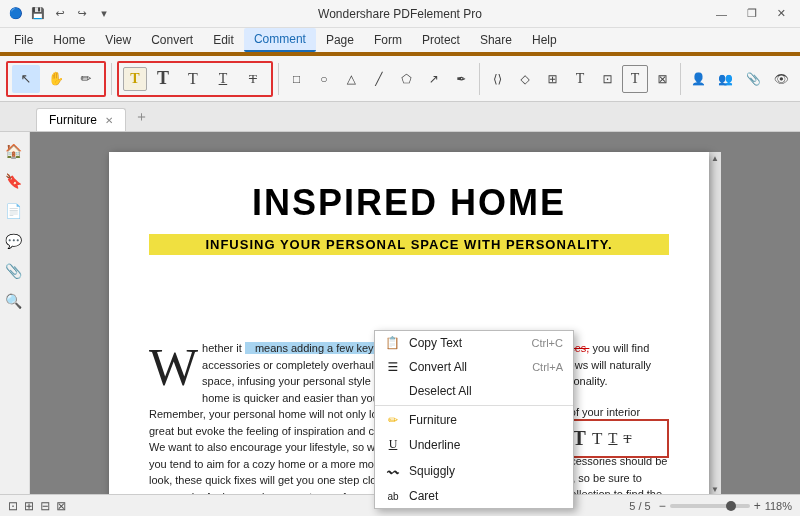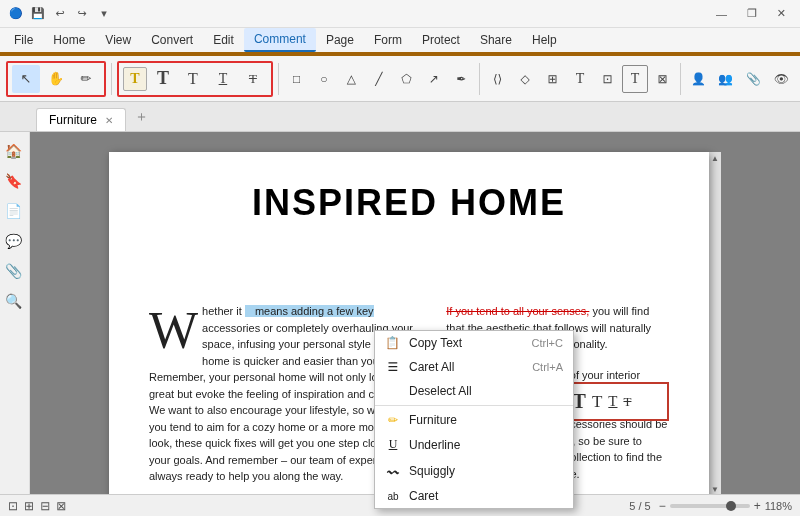--- a/index.html
+++ b/index.html
@@ -81,20 +81,21 @@
 <body>
 
 <div id="title-bar">
   <div id="title-bar-left">
     <span class="quick-access-icon">🔵</span>
     <span class="quick-access-icon">💾</span>
     <span class="quick-access-icon">↩</span>
     <span class="quick-access-icon">↪</span>
     <span class="quick-access-icon">▾</span>
   </div>
+  <div id="title-bar-center">Wondershare PDFelement Pro</div>
   <div id="title-bar-right">
     <span class="title-btn">—</span>
     <span class="title-btn">❐</span>
     <span class="title-btn title-btn-close">✕</span>
   </div>
 </div>
 
 <div id="menu-bar">
   <span class="menu-item">File</span>
   <span class="menu-item">Home</span>
@@ -165,20 +166,21 @@
     <div class="sidebar-icon">💬</div>
     <div class="sidebar-icon">📎</div>
     <div class="sidebar-icon">🔍</div>
   </div>
 
   <div id="doc-area">
     <div id="page">
 
       <div class="doc-title">INSPIRED HOME</div>
 
+      <div class="doc-subtitle">INFUSING YOUR PERSONAL SPACE WITH PERSONALITY.</div>
 
       <div class="text-tool-popup" style="position:relative; margin: 10px auto; width:160px; display:flex; justify-content:center; align-items:center; gap:6px; border:2px solid #c0392b; padding:6px 10px; background:white;">
         <span class="ttp-icon" style="font-family:serif; font-weight:bold; font-size:15px; border:1px solid #888; padding:1px 4px; color:#c8a000; background:#f5f0e0;">T</span>
         <span class="ttp-t" style="font-family:serif; font-size:20px; font-weight:bold;">T</span>
         <span class="ttp-t" style="font-family:serif; font-size:17px;">T</span>
         <span class="ttp-t" style="font-family:serif; font-size:15px; text-decoration:underline;">T</span>
         <span class="ttp-t" style="font-family:serif; font-size:13px; text-decoration:line-through;">T</span>
       </div>
 
       <div class="doc-columns">
@@ -202,21 +204,21 @@
         <div class="ctx-item">
           <div class="ctx-item-left">
             <span class="ctx-icon">📋</span>
             <span>Copy Text</span>
           </div>
           <span class="ctx-shortcut">Ctrl+C</span>
         </div>
         <div class="ctx-item">
           <div class="ctx-item-left">
             <span class="ctx-icon">☰</span>
-            <span>Caret All</span>
+            <span>Convert All</span>
           </div>
           <span class="ctx-shortcut">Ctrl+A</span>
         </div>
         <div class="ctx-item">
           <div class="ctx-item-left">
             <span class="ctx-icon"></span>
             <span>Deselect All</span>
           </div>
         </div>
         <div class="ctx-sep"></div>

